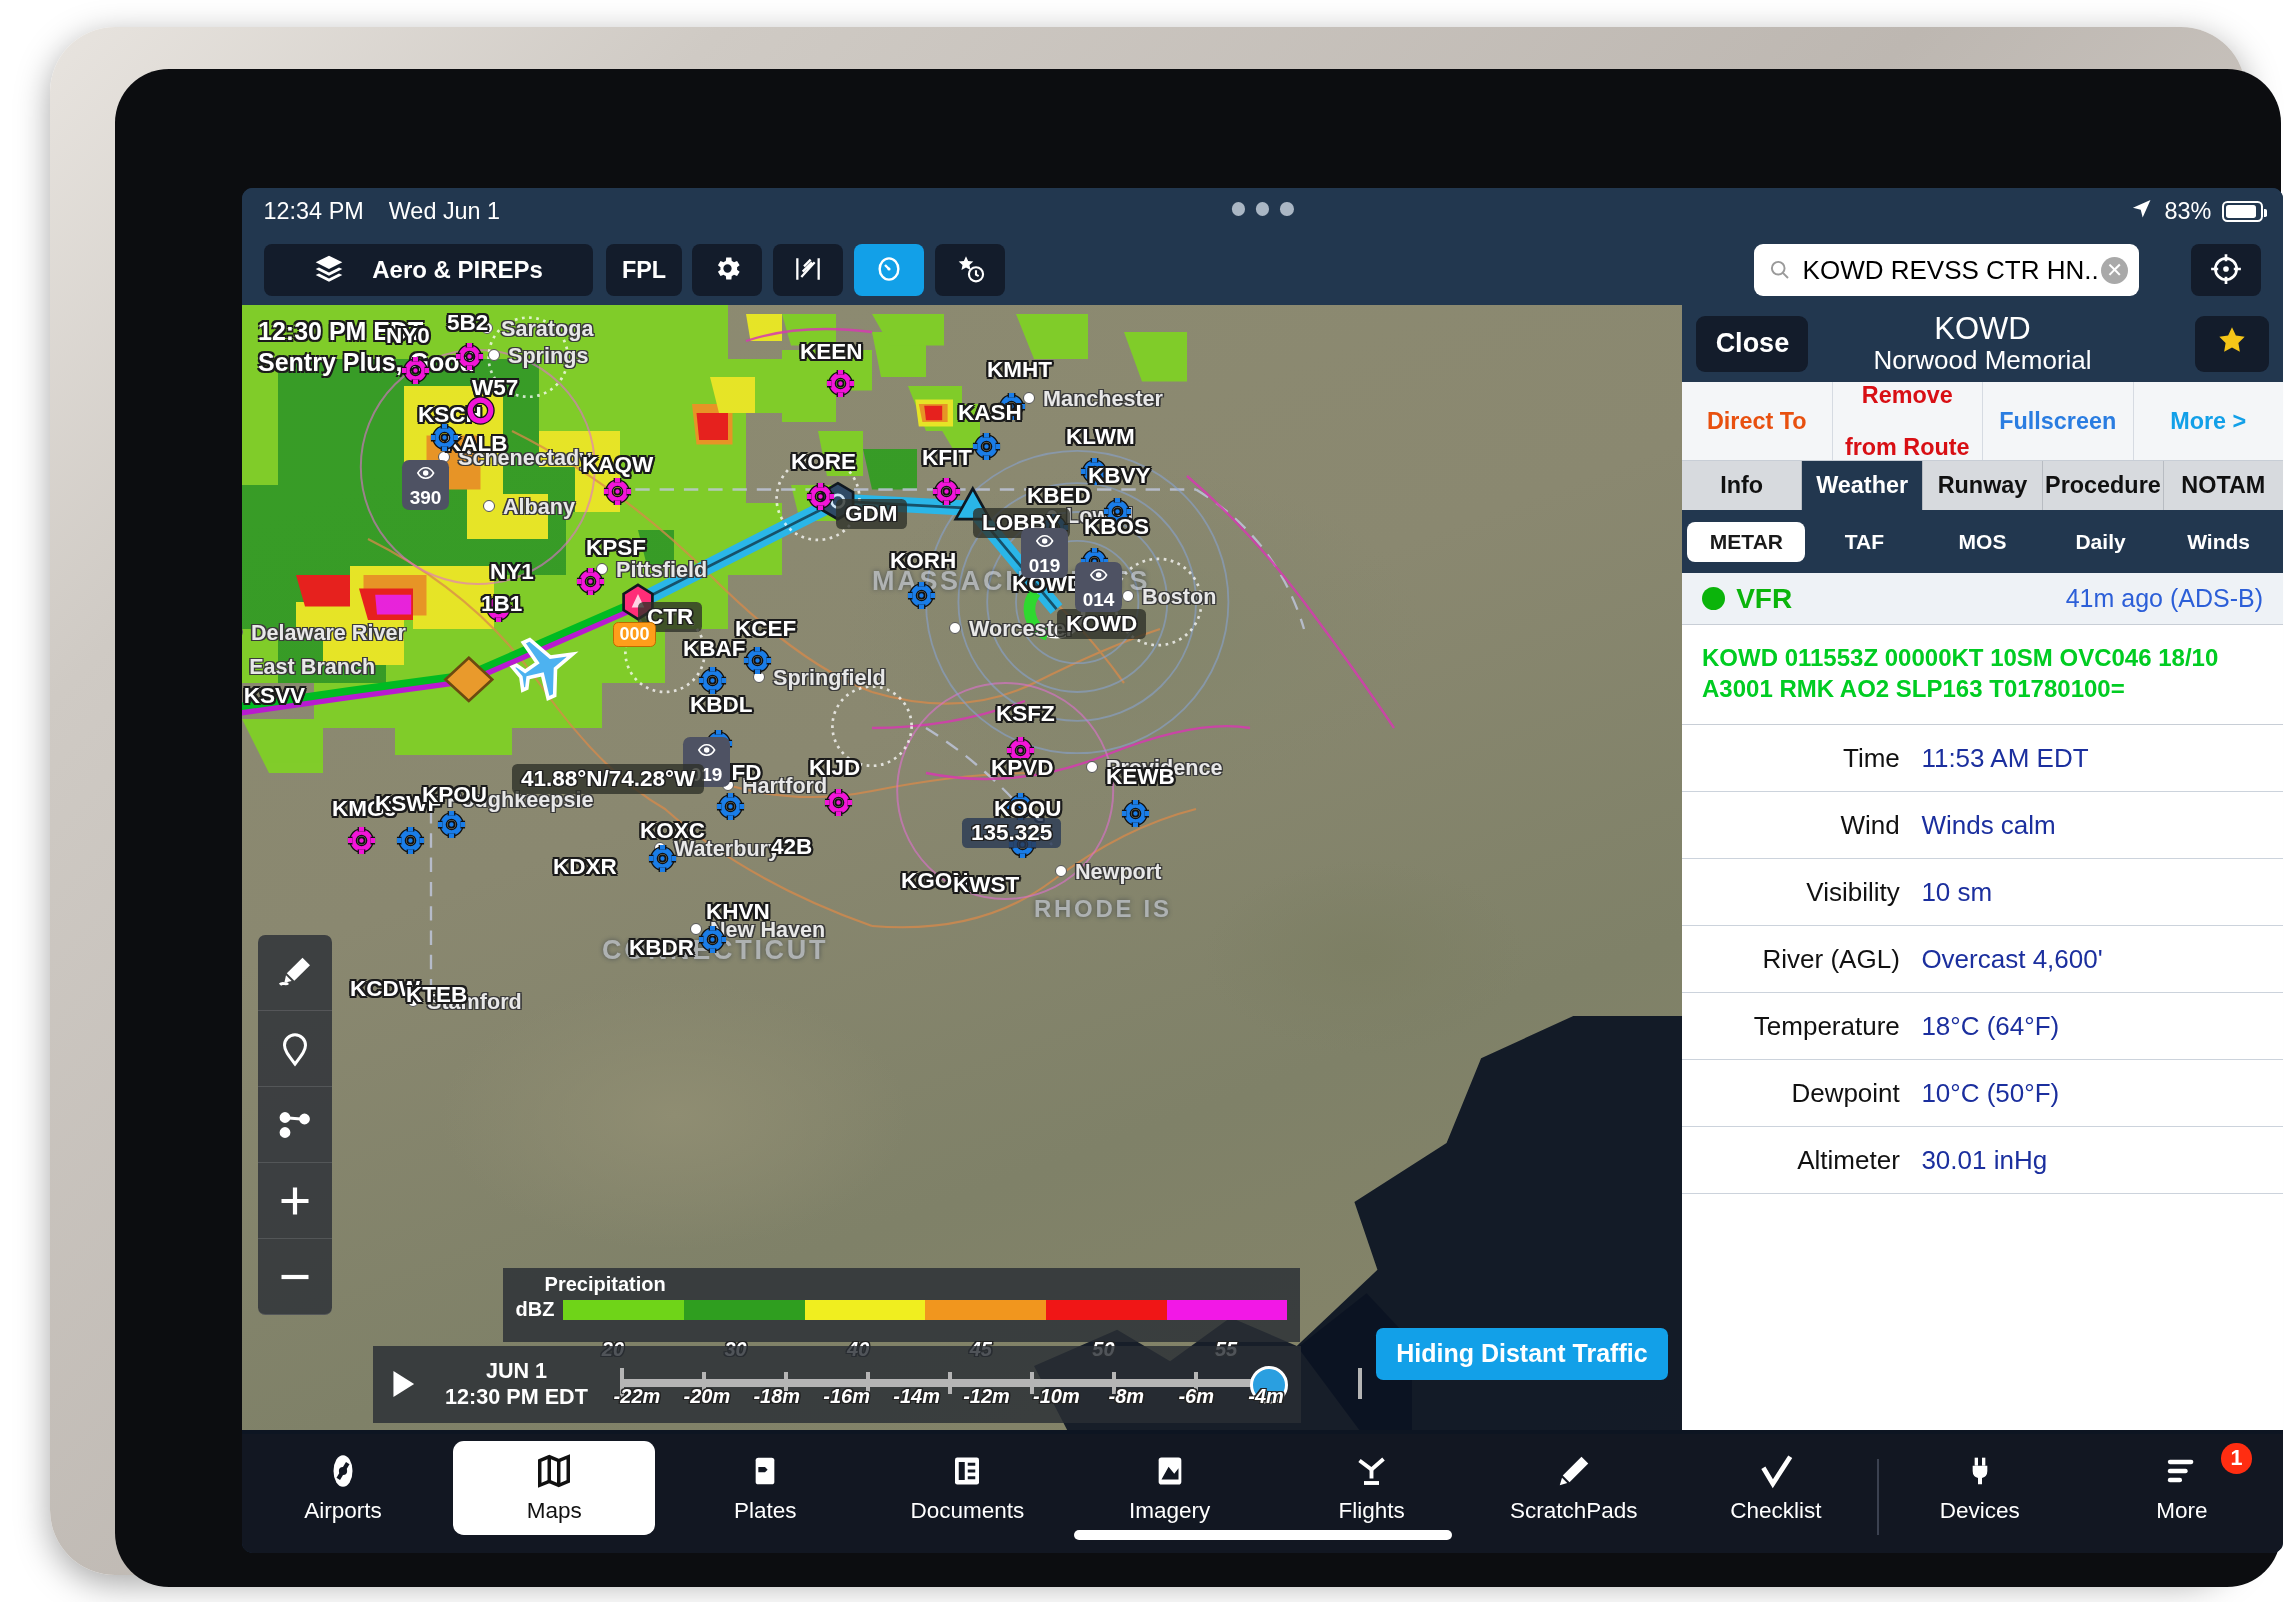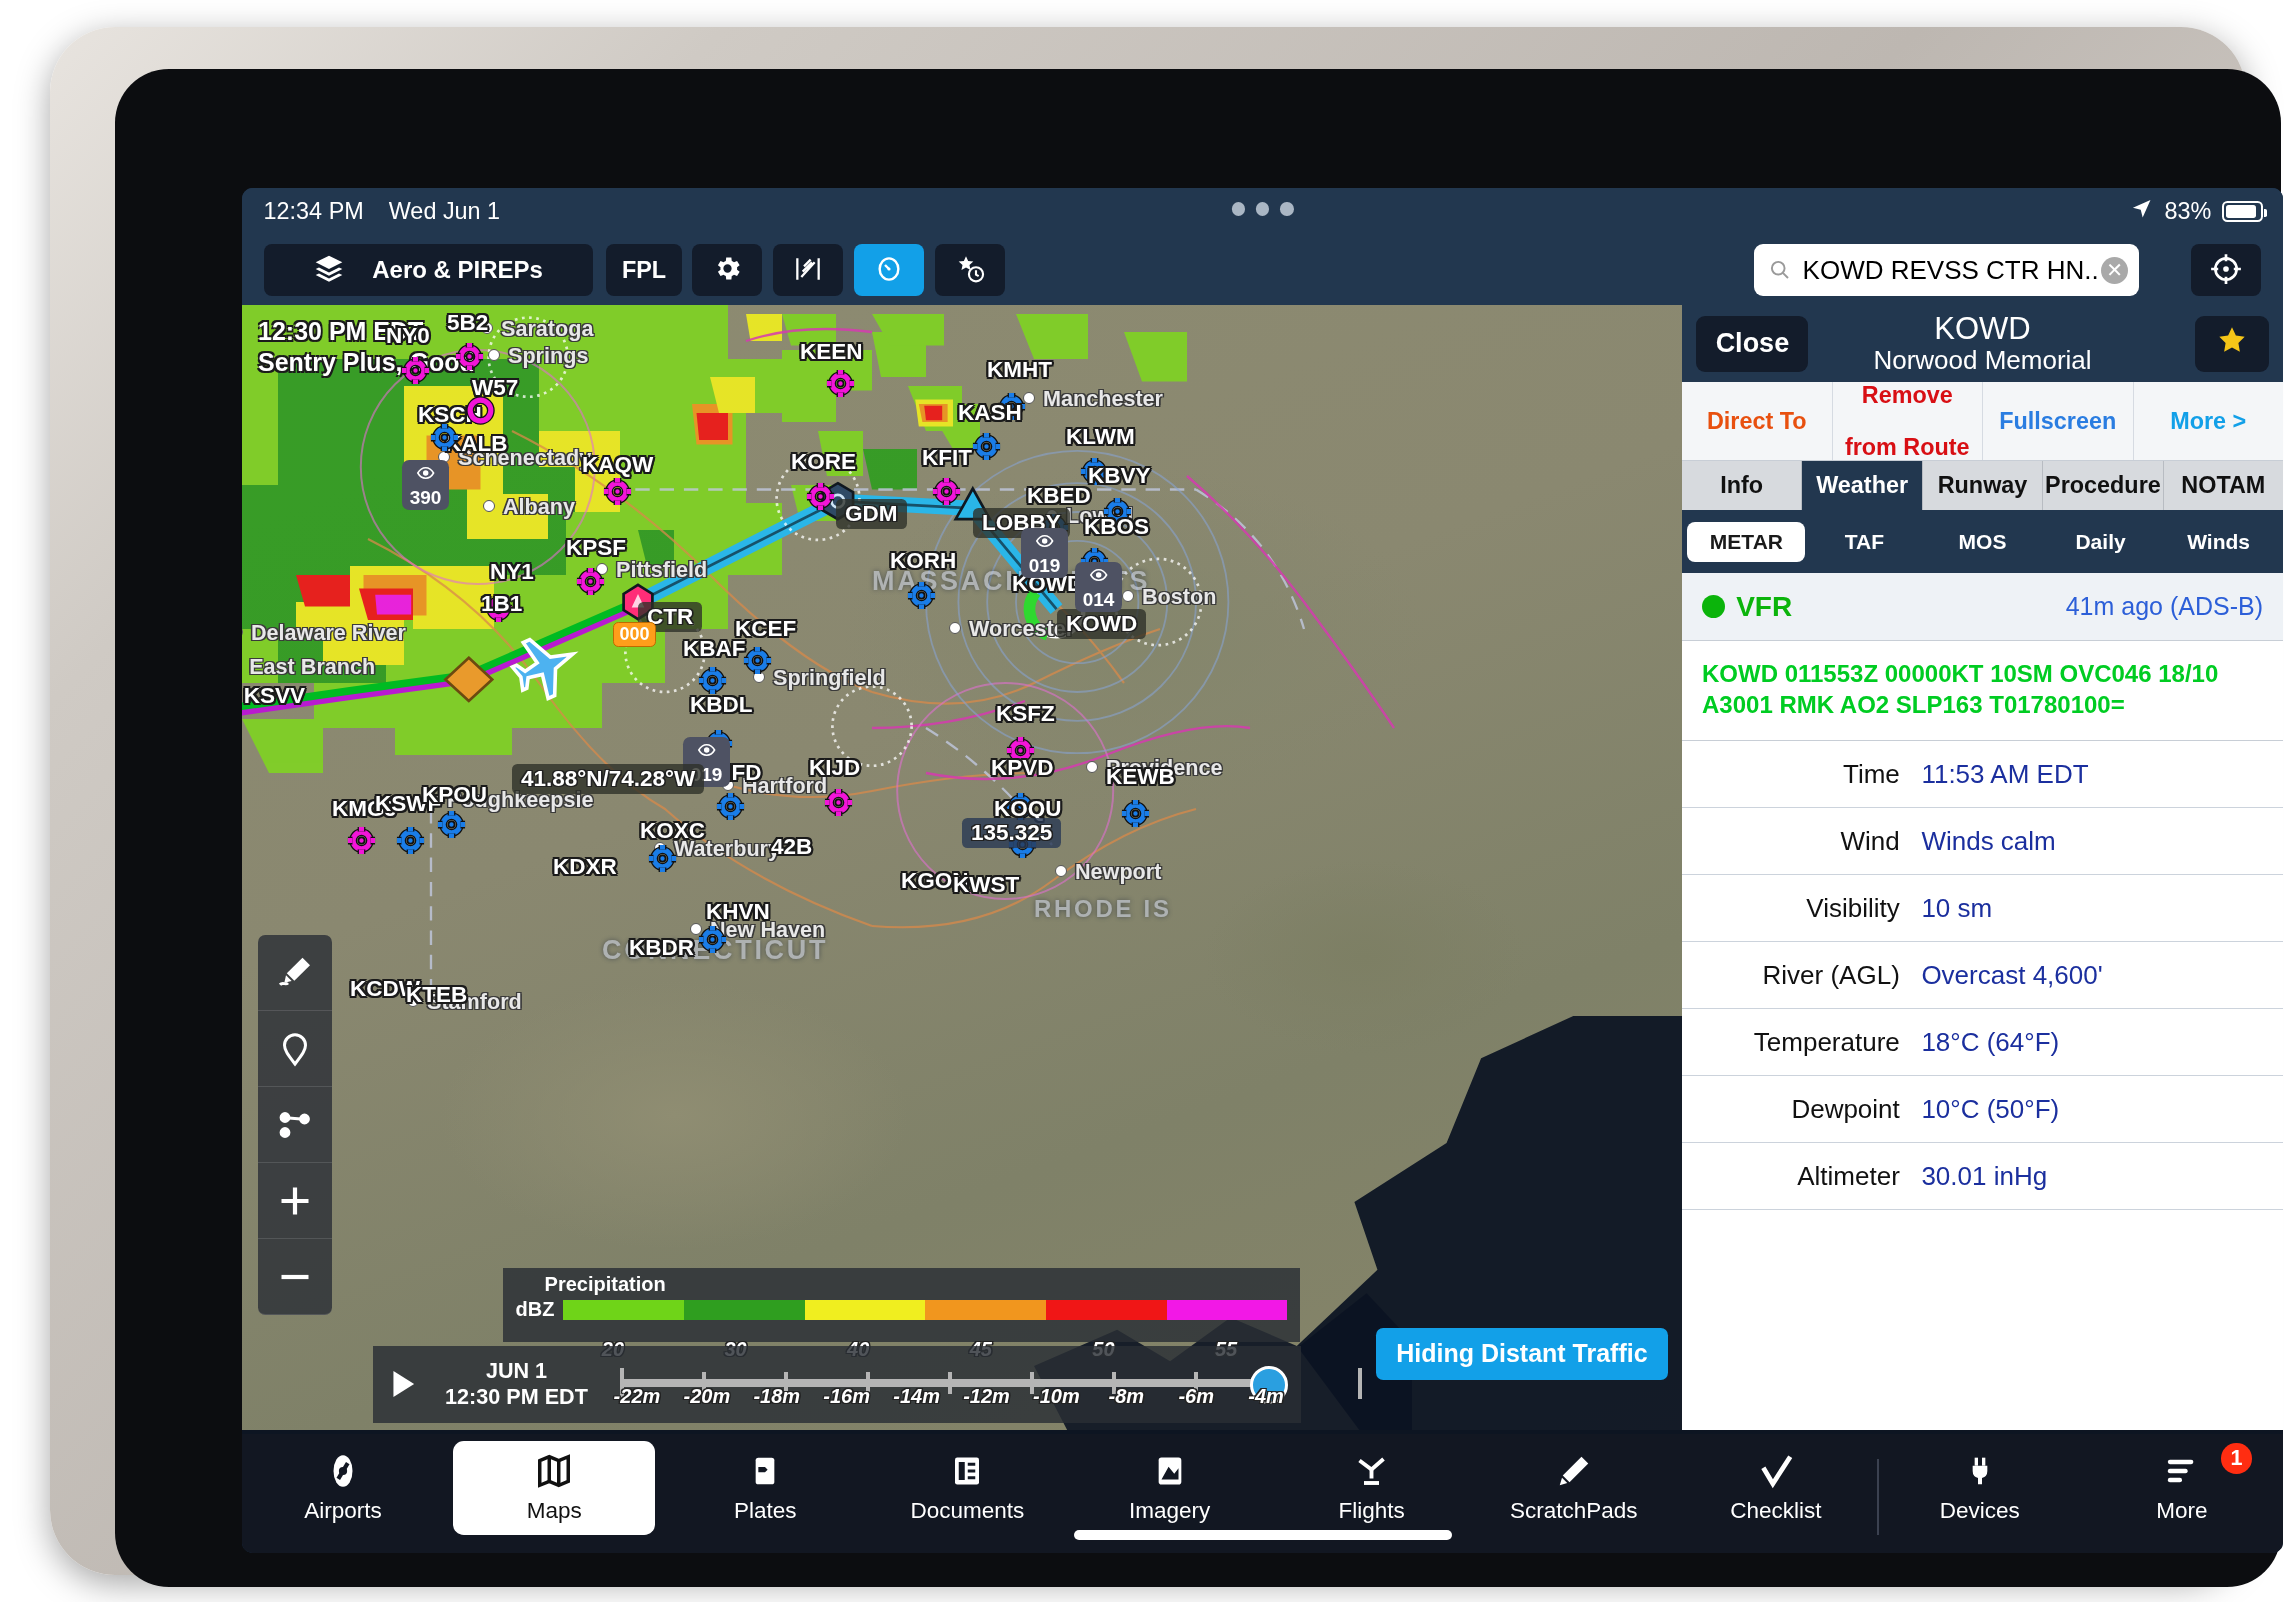--- a/index.html
+++ b/index.html
@@ -294,21 +294,21 @@
   }
   #p-tabs > div.sel { background:#22374f; color:#fff; }
   #p-tabs > div:last-child { border-right:none; }
   #p-subtabs { height:63px; display:flex; background:#22374f; align-items:center; padding:0 5.4px; }
   #p-subtabs > div {
     flex:1 1 0; text-align:center; font-size:21px; font-weight:bold; color:#fff;
     padding:8px 0; border-radius:8px;
   }
   #p-subtabs > div.sel { background:#fff; color:#1a1a1a; }
   #p-status {
-    height:68px; background:#eef2f6; display:flex; align-items:center;
+    height:52px; background:#eef2f6; display:flex; align-items:center;
     padding:0 20px; border-bottom:0.9px solid #c8ced6;
   }
   #p-status .dot { width:23.4px; height:23.4px; border-radius:50%; background:#0bb40b; margin-right:10.8px; }
   #p-status .vfr { color:#0bb40b; font-size:28px; font-weight:bold; }
   #p-status .age { margin-left:auto; color:#2c5fd8; font-size:25px; }
   #p-raw {
     padding:18px 20px 20px;
     color:#00cc22; font-size:24px; font-weight:bold; line-height:1.28;
     border-bottom:0.9px solid #c8ced6;
   }
@@ -635,21 +635,21 @@
                 <circle cx="12" cy="12" r="6.5" fill="none" stroke="#111" stroke-width="6"></circle>
                 <circle cx="12" cy="12" r="6.5" fill="none" stroke="#f215d8" stroke-width="4"></circle>
                 <g stroke="#111" stroke-width="6">
                   <path d="M12 1.5v3.5M12 19v3.5M1.5 12h3.5M19 12h3.5"></path>
                 </g>
                 <g stroke="#f215d8" stroke-width="4">
                   <path d="M12 1.5v3.5M12 19v3.5M1.5 12h3.5M19 12h3.5"></path>
                 </g>
                 <circle cx="12" cy="12" r="2.4" fill="#f215d8" stroke="#111" stroke-width="1.4"></circle>
               </svg></div>
-            <div class="aptlabel" style="left: 324px; top: 230px;">KPSF</div>
+            <div class="aptlabel" style="left: 344px; top: 230px;">KPSF</div>
             <div class="apt-ico" style="left: 333px; top: 261px;"><svg width="31" height="31" viewBox="0 0 24 24">
                 <circle cx="12" cy="12" r="6.5" fill="none" stroke="#111" stroke-width="6"></circle>
                 <circle cx="12" cy="12" r="6.5" fill="none" stroke="#f215d8" stroke-width="4"></circle>
                 <g stroke="#111" stroke-width="6">
                   <path d="M12 1.5v3.5M12 19v3.5M1.5 12h3.5M19 12h3.5"></path>
                 </g>
                 <g stroke="#f215d8" stroke-width="4">
                   <path d="M12 1.5v3.5M12 19v3.5M1.5 12h3.5M19 12h3.5"></path>
                 </g>
                 <circle cx="12" cy="12" r="2.4" fill="#f215d8" stroke="#111" stroke-width="1.4"></circle>

